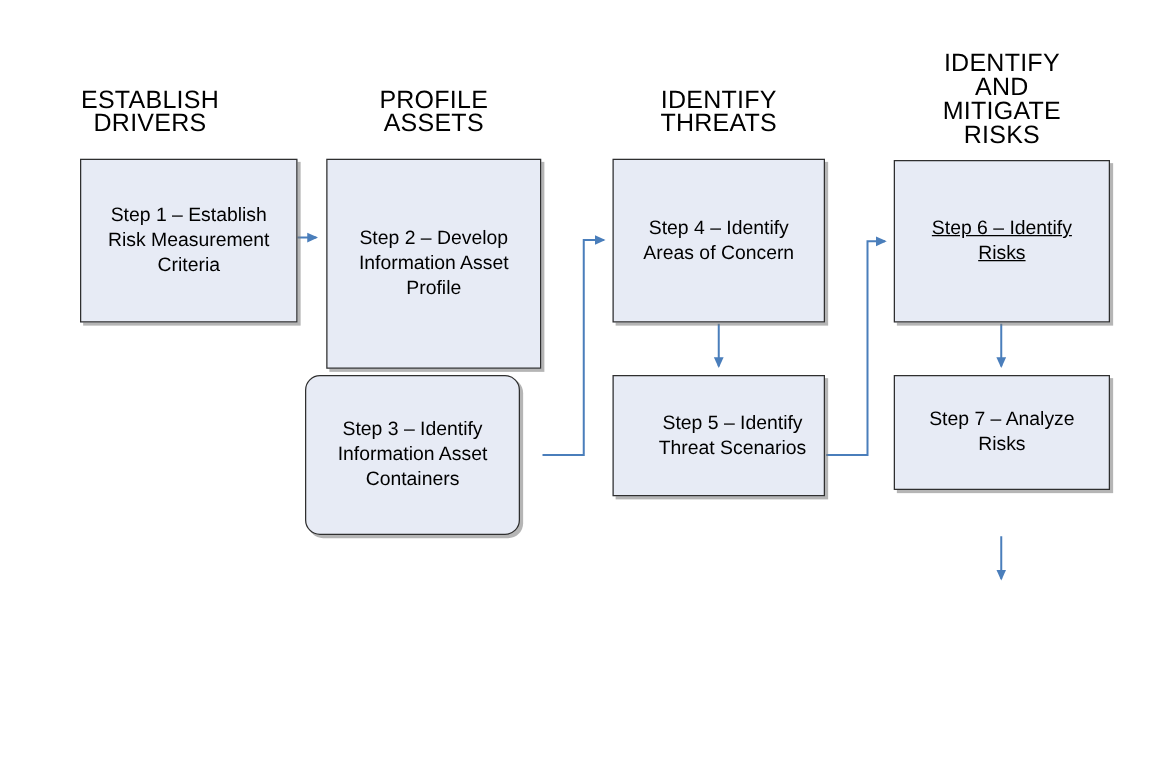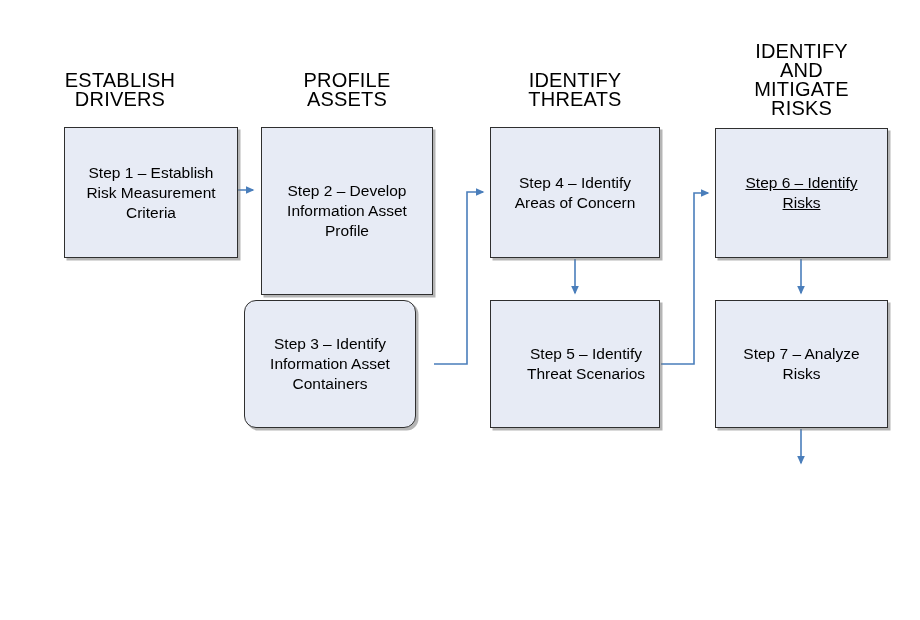--- a/index.html
+++ b/index.html
@@ -133,29 +133,29 @@
     <span class="box-label">Step 3 – Identify
 Information Asset
 Containers</span>
   </div>
 
   <div class="step-box" style="left:490px; top:127px; width:170px; height:131px;justify-content:flex-end;">
     <span class="box-label">Step 4 – Identify
 Areas of Concern</span>
   </div>
 
-  <div class="step-box" style="left:490px; top:300px; width:170px; height:128px;padding-left:28px;">
+  <div class="step-box" style="left:490px; top:300px; width:170px; height:97px;padding-left:28px;">
     <span class="box-label">Step 5 – Identify
 Threat Scenarios</span>
   </div>
 
   <div class="step-box" style="left:715px; top:128px; width:173px; height:130px;text-decoration:underline;">
     <span class="box-label">Step 6 – Identify
 Risks</span>
   </div>
 
-  <div class="step-box" style="left:715px; top:300px; width:173px; height:128px;">
+  <div class="step-box" style="left:715px; top:300px; width:173px; height:92px;">
     <span class="box-label">Step 7 – Analyze
 Risks</span>
   </div>
 
 
 </div>
 
 </body></html>

